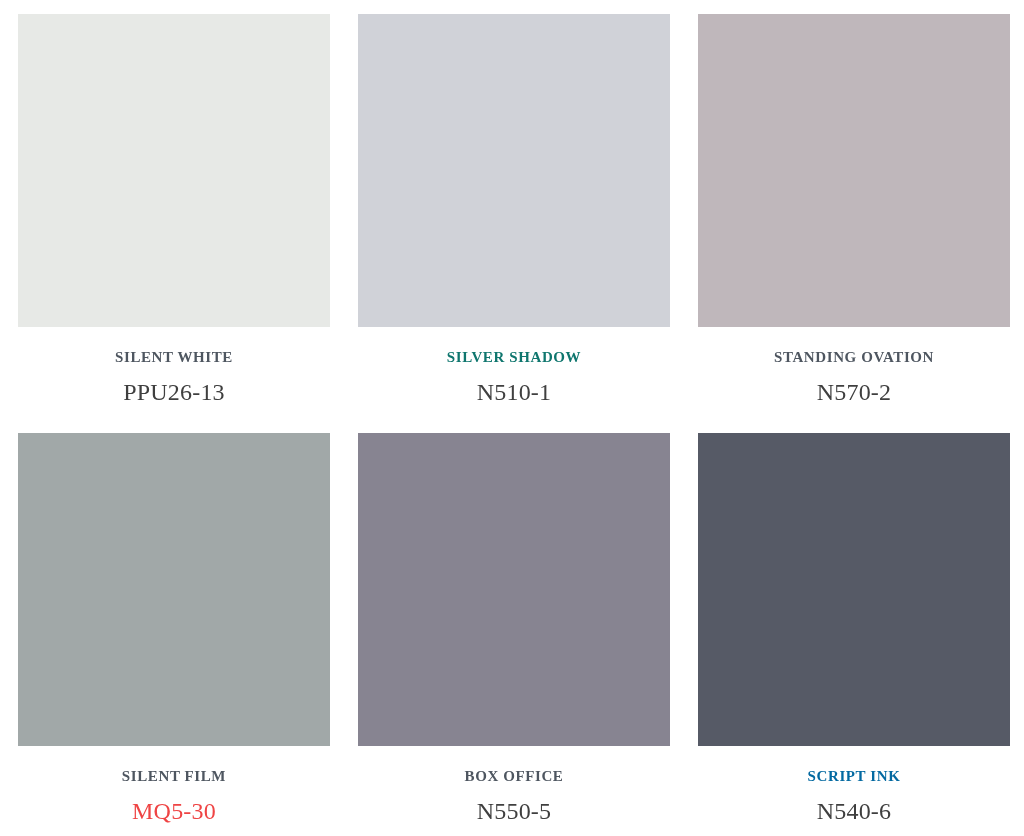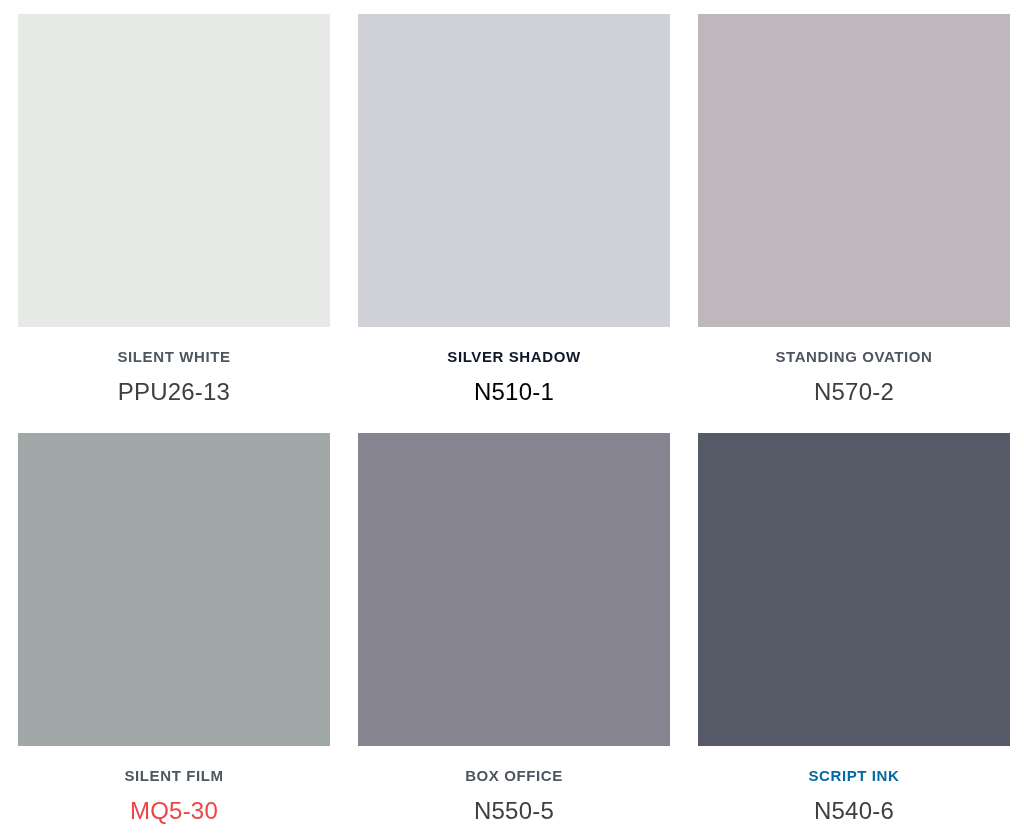--- a/index.html
+++ b/index.html
@@ -35,20 +35,21 @@
 
   .row-bottom {
     height: 456px;
   }
 
   .cell {
     width: 312px;
     margin-right: 28px;
     display: flex;
     flex-direction: column;
+    font-family: Liberation Serif, serif;
   }
 
   .cell:last-child {
     margin-right: 0;
   }
 
   
   .row-top .cell {
     flex-direction: column;
   }
@@ -108,22 +109,22 @@
       <div class="swatch" style="background-color: rgb(231, 233, 230);"></div>
       <div class="labels">
         <div class="name" style="color: rgb(78, 86, 96);">SILENT WHITE</div>
         <div class="code" style="color: rgb(63, 63, 63);">PPU26-13</div>
       </div>
     </div>
 
     <div class="cell">
       <div class="swatch" style="background-color: rgb(208, 210, 216);"></div>
       <div class="labels">
-        <div class="name" style="color: #0f172a;">SILVER SHADOW</div>
-        <div class="code" style="color: #000000;">N510-1</div>
+        <div class="name" style="color: #0f766e;">SILVER SHADOW</div>
+        <div class="code" style="color: #404040;">N510-1</div>
       </div>
     </div>
 
     <div class="cell">
       <div class="swatch" style="background-color: rgb(191, 183, 187);"></div>
       <div class="labels">
         <div class="name" style="color: rgb(78, 86, 96);">STANDING OVATION</div>
         <div class="code" style="color: rgb(63, 63, 63);">N570-2</div>
       </div>
     </div>

